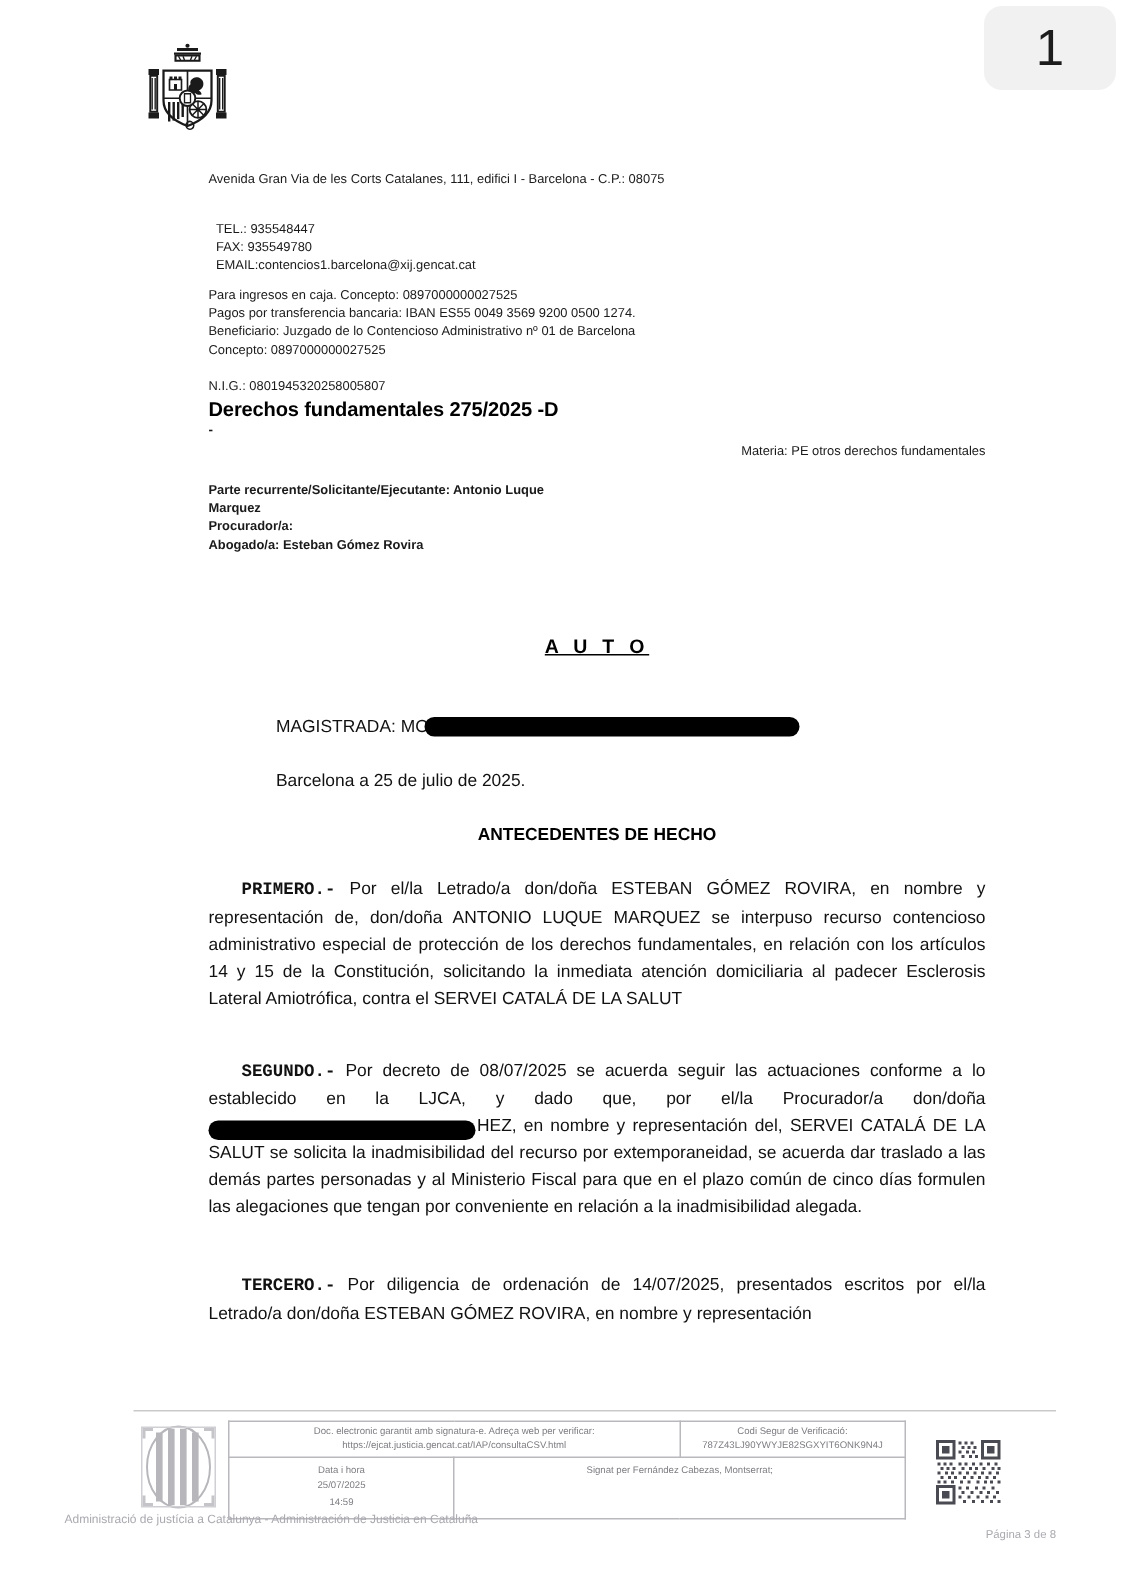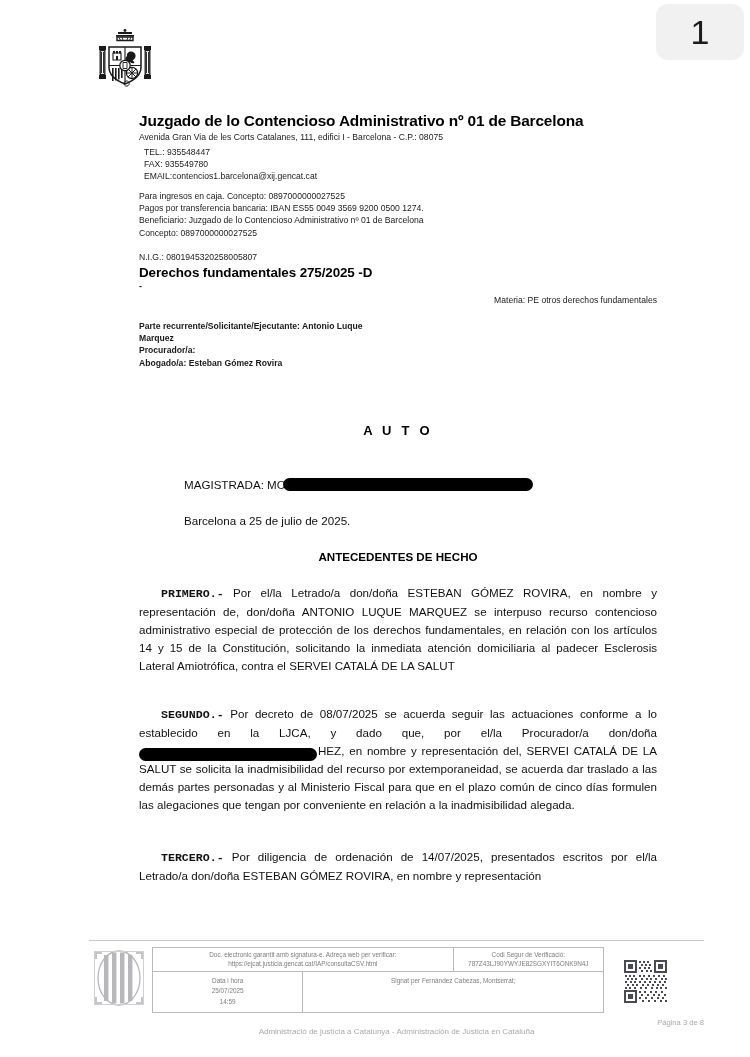--- a/index.html
+++ b/index.html
@@ -118,20 +118,21 @@
   .parties .col { width: 50%; padding-right: 8px; box-sizing: border-box; }
   .parties .col p { margin: 0; }
 
   
   .auto-heading {
     text-align: center;
     font-size: 13px;
     font-weight: bold;
     letter-spacing: 3.2px;
     color: #000;
+    text-decoration: underline;
   }
 
   
   .magistrada {
     font-size: 11.6px;
     color: #111;
     padding-left: 45px;
     display: flex;
     align-items: center;
     gap: 0px;
@@ -234,24 +235,23 @@
     position: absolute;
     left: 622px;
     top: 18px;
     width: 47px;
     height: 47px;
   }
   #footer-caption {
     position: absolute;
     left: 0;
     right: 0;
-    top: 87px;
+    top: 68px;
     font-size: 8px;
     color: #a9a9b0;
-    text-align: center;
     margin-left: 43px;
   }
   #footer-pageno {
     position: absolute;
     right: 46px;
     top: 78px;
     font-size: 7.6px;
     color: #a9a9b0;
   }
 </style>
@@ -309,21 +309,20 @@
 
         <path d="M29 53.5a2.6 2.6 0 104.2 2 2.6 2.6 0 00-4.2-2z" fill="none" stroke="#1a1a1a" stroke-width="1"></path>
 
         <circle cx="29" cy="37.5" r="5.2" fill="#fff" stroke="#1a1a1a" stroke-width="1.3"></circle>
         <path d="M27 34.5h4v6h-4z" fill="none" stroke="#1a1a1a" stroke-width="0.9"></path>
       </g>
     </svg>
   </div>
 
   <div class="body-col" style="top:112px;">
-    <h1 class="court-title">Juzgado de lo Contencioso Administrativo nº 01 de Barcelona</h1>
     <div class="court-address">Avenida Gran Via de les Corts Catalanes, 111, edifici I - Barcelona   - C.P.: 08075</div>
   </div>
 
   <div class="body-col small-block" style="top:146px;">
     <div class="indent1">TEL.: 935548447</div>
     <div class="indent1">FAX: 935549780</div>
     <div class="indent1">EMAIL:contencios1.barcelona@xij.gencat.cat</div>
   </div>
 
   <div class="body-col small-block" style="top:190px;">

